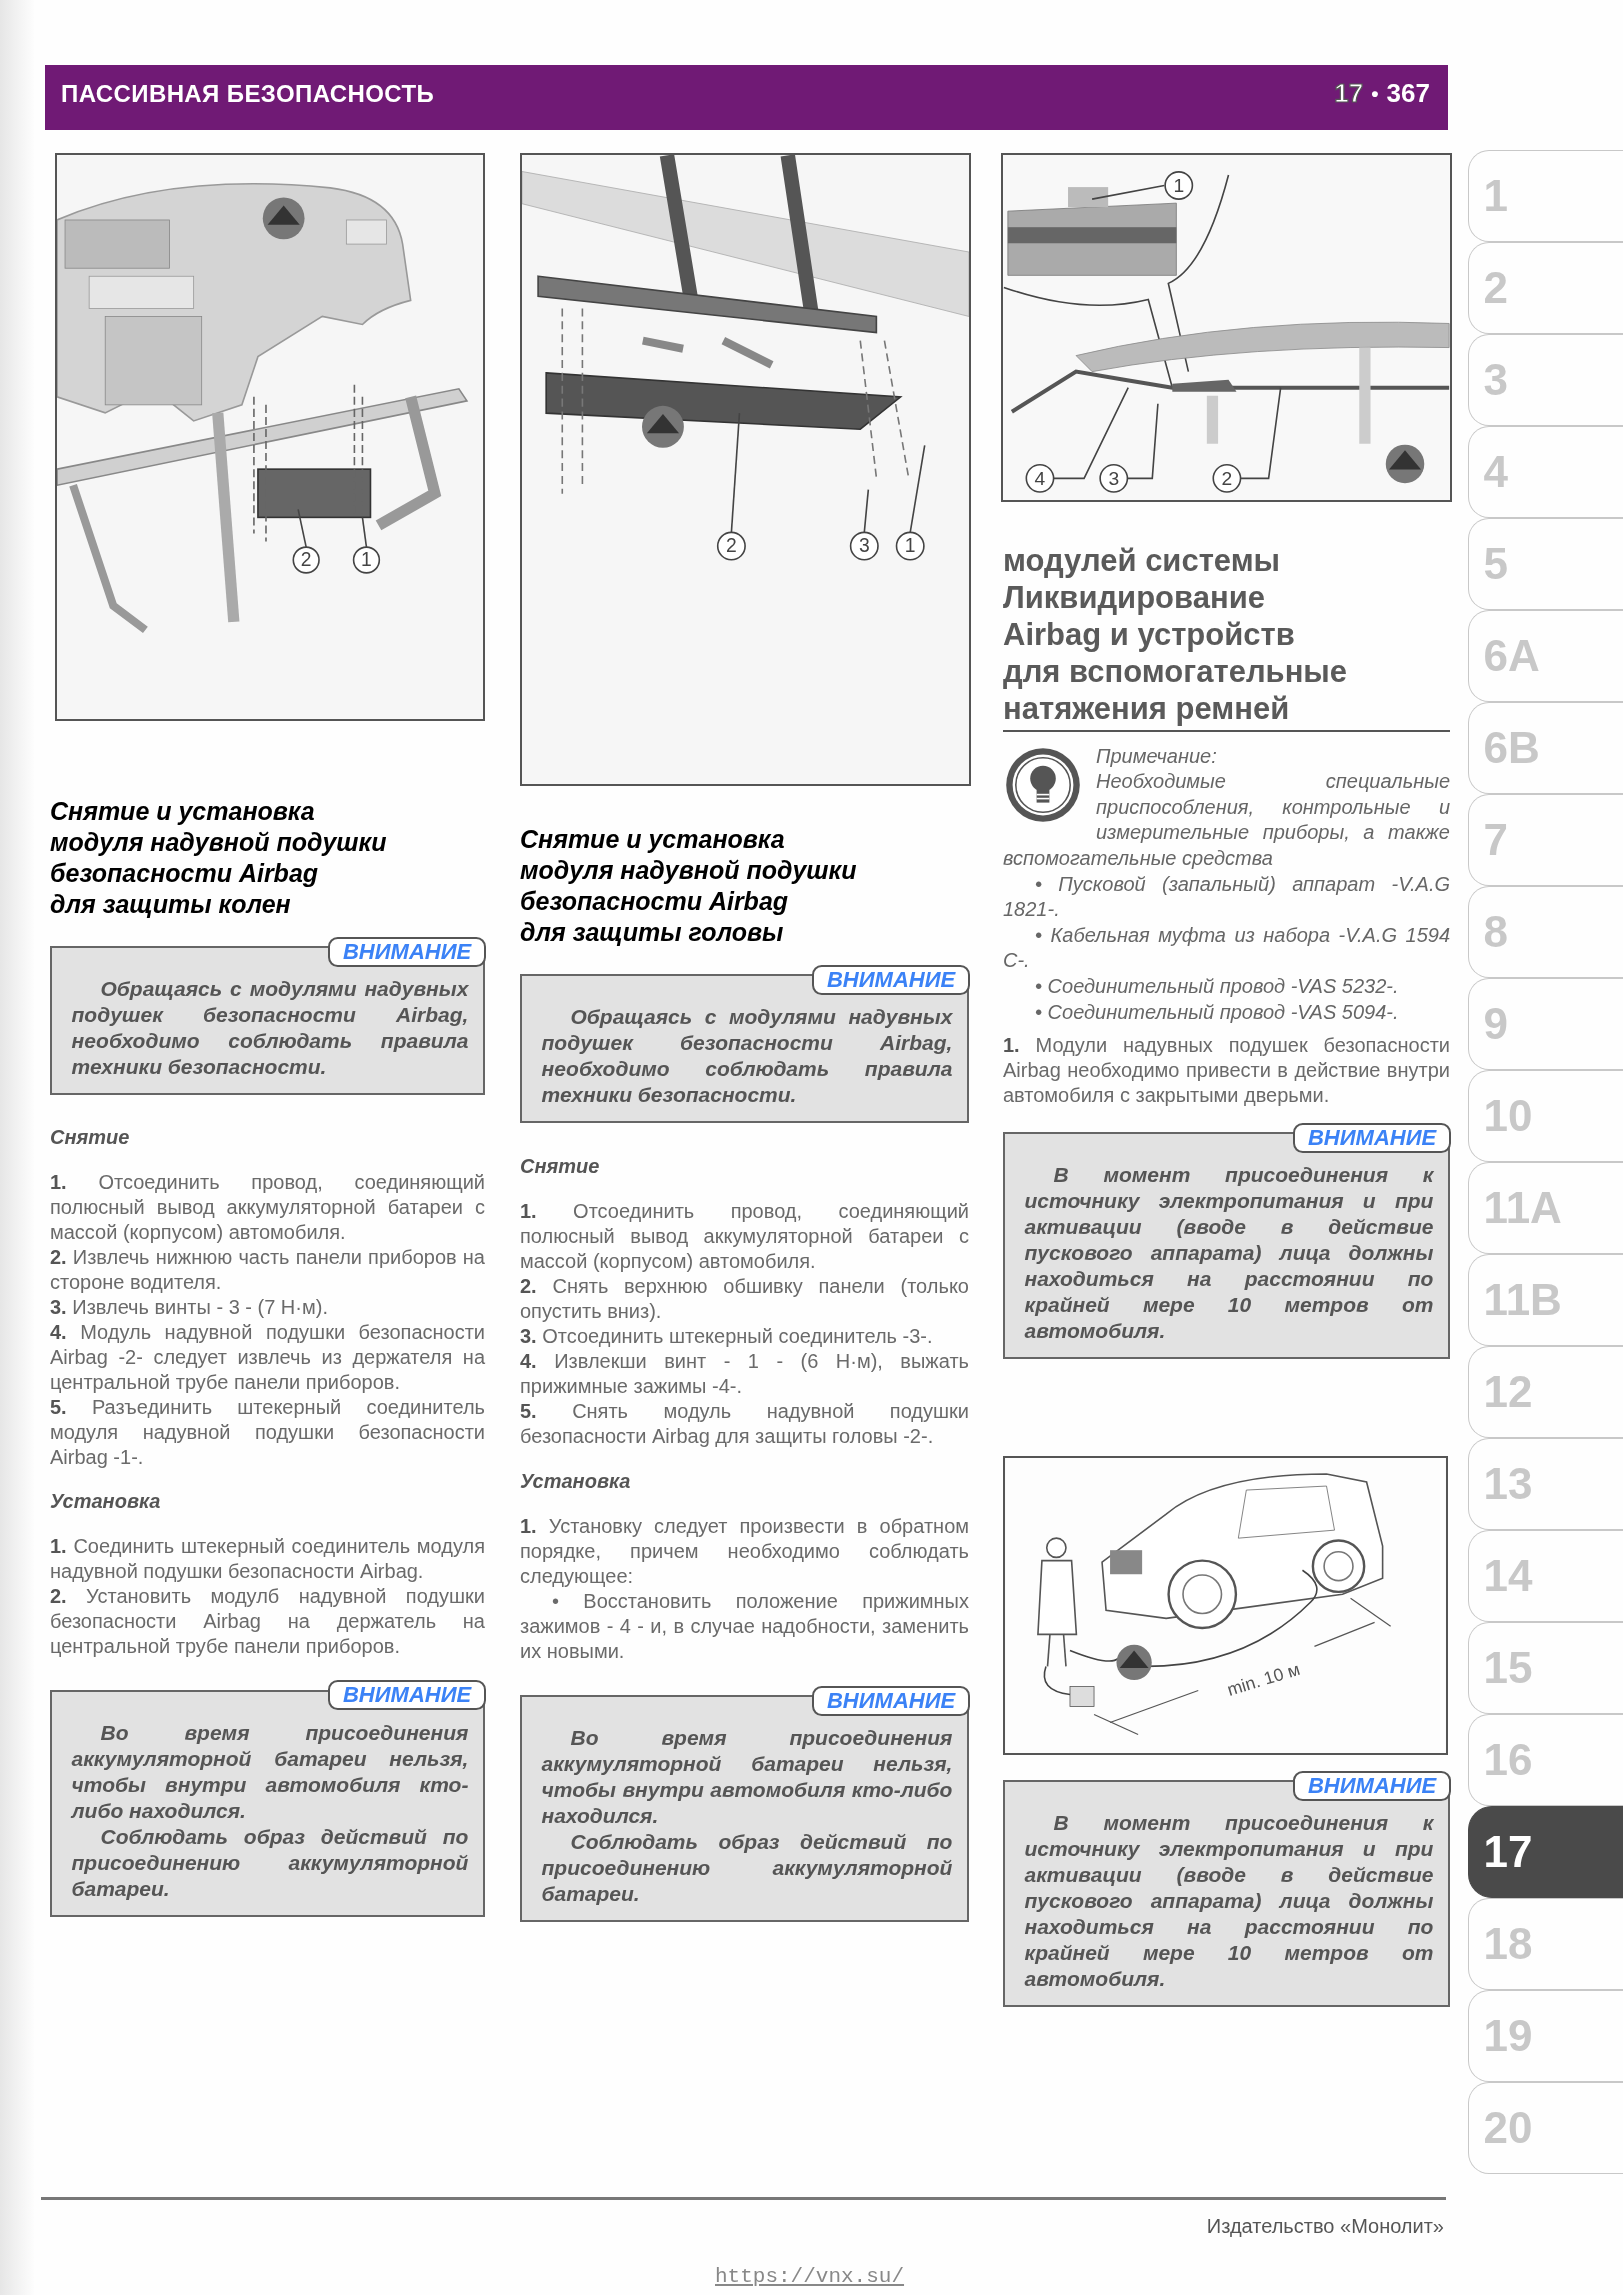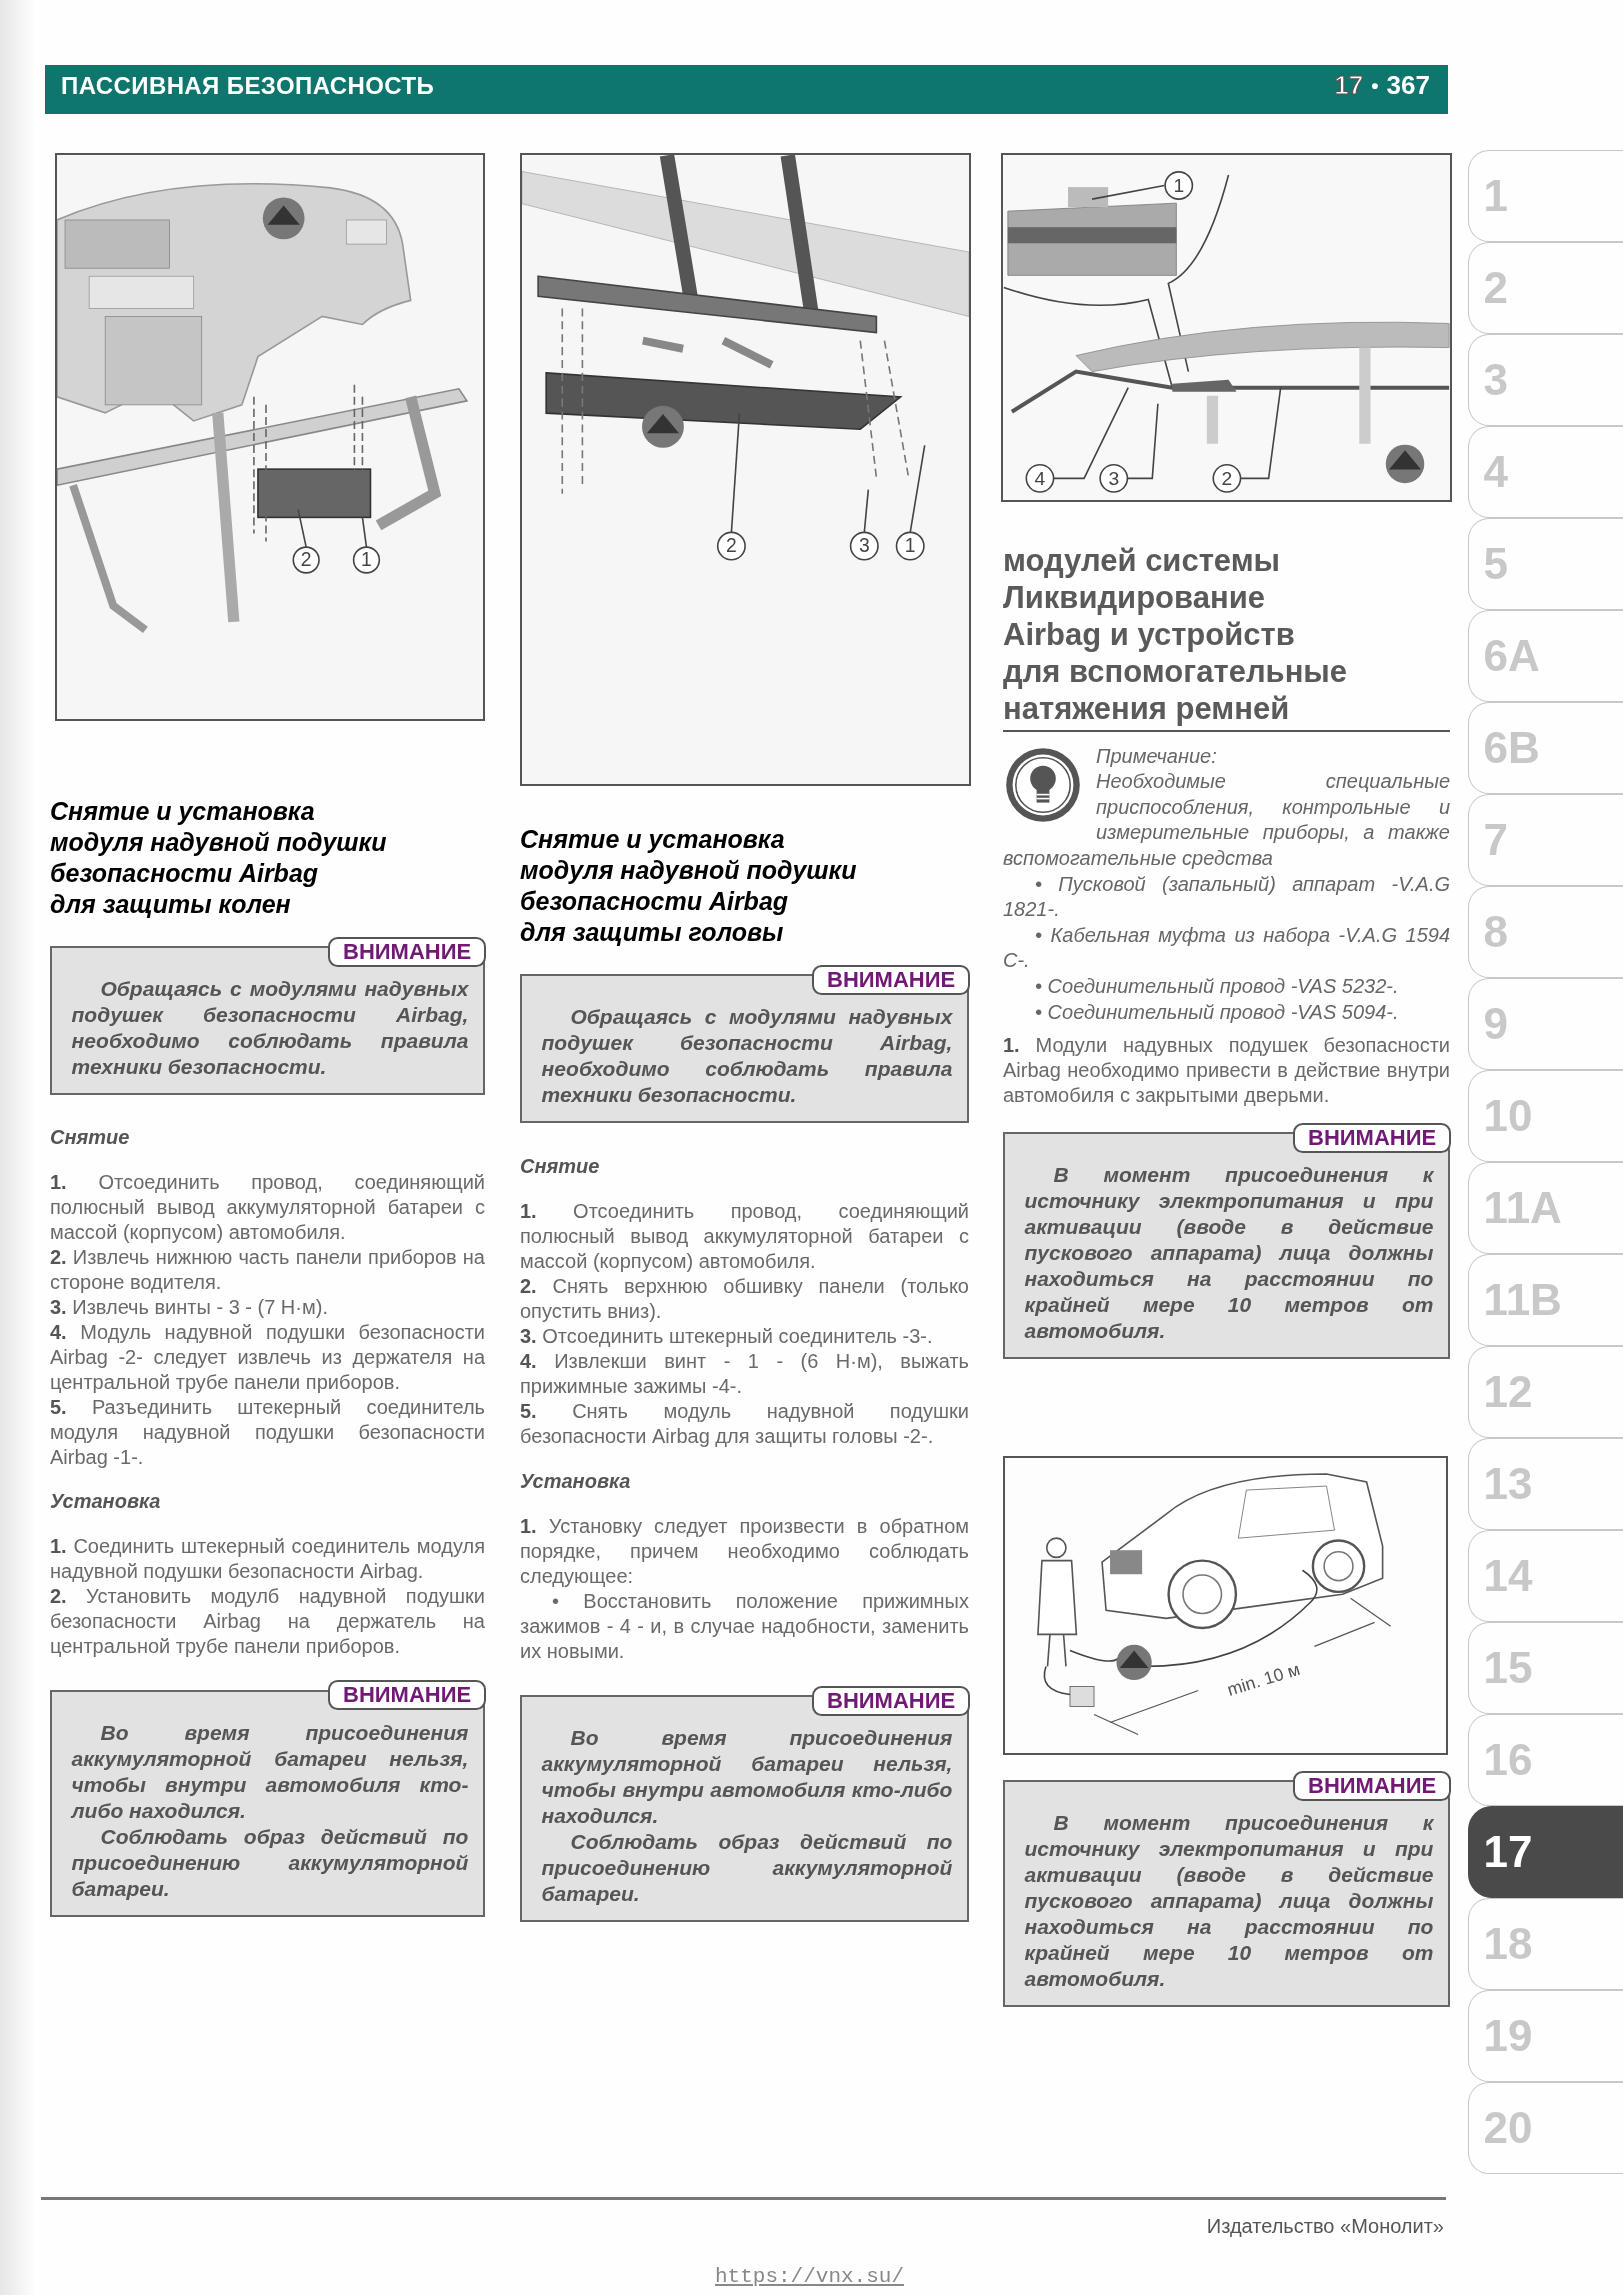--- a/index.html
+++ b/index.html
@@ -2,38 +2,38 @@
 <html style="font-size:13px"><head>
 <meta charset="utf-8">
 <style>
   * { box-sizing: border-box; margin: 0; padding: 0; }
   html, body { width: 1624px; height: 2295px; background: #fefefe; overflow: hidden; }
   body { position: relative; font-family: "Liberation Sans", sans-serif; color: #3a3a3a; }
 
   .binding { position: absolute; left: 0; top: 0; width: 34px; height: 2295px;
     background: linear-gradient(to right, #e6e6e6 0%, #f4f4f4 60%, #fdfdfd 100%); }
 
-  .header-band { position: absolute; left: 45px; top: 65px; width: 1403px; height: 49px;
-    background: #0f766e; display: flex; align-items: center; justify-content: space-between; padding: 0 18px 8px 16px; }
+  .header-band { position: absolute; left: 45px; top: 65px; width: 1403px; height: 65px;
+    background: #701a75; display: flex; align-items: center; justify-content: space-between; padding: 0 18px 8px 16px; }
   .header-title { color: #fff; font-weight: bold; font-size: 24px; letter-spacing: 0.4px; }
   .header-page { color: #fff; font-weight: bold; font-size: 26px; display: flex; align-items: center; gap: 8px; }
   .header-chapter { color: #fff; -webkit-text-stroke: 1.2px #555; }
   .header-dot { font-size: 21px; }
 
   .figure { position: absolute; border: 2.4px solid #555; background: #fafafa; overflow: hidden; }
   .figure svg { width: 100%; height: 100%; display: block; }
 
   .col { position: absolute; }
   .section-heading { font-weight: bold; font-style: italic; color: #000000; font-size: 25px; line-height: 31px; }
   .section-heading-upright { font-weight: bold; color: #5a5a5a; font-size: 31px; line-height: 37px; }
   .heading-rule { border-bottom: 2.4px solid #555; padding-bottom: 3.2px; }
 
   .warn { position: relative; border: 2.4px solid #666; background: #e2e2e2; padding: 28px 14.6px 13px 19.5px; }
   .warn-tag { position: absolute; right: -3.2px; top: -11.4px; background: #fff; border: 2.4px solid #555; border-radius: 9.7px;
-    padding: 0 13px; font-weight: bold; font-size: 22px; color: #701a75; line-height: 26px; }
+    padding: 0 13px; font-weight: bold; font-style: italic; font-size: 22px; color: #3b82f6; line-height: 26px; }
   .warn p { font-weight: bold; font-style: italic; font-size: 21px; line-height: 26px; color: #555; text-align: justify; text-indent: 29px; }
 
   .subhead { font-weight: bold; font-style: italic; font-size: 20px; color: #555; margin: 0 0 21px 0; }
   .steps { font-size: 20px; line-height: 25px; color: #6a6a6a; text-align: justify; }
   .steps .step { margin: 0; }
   .steps .num { font-weight: bold; color: #555; }
   .bullet { text-indent: 32px; }
 
   .note { position: relative; font-style: italic; font-size: 20px; line-height: 25.6px; color: #666; text-align: justify; }
   .note-icon { float: left; width: 80px; height: 80px; margin: 1.6px 13px 0 0; }

